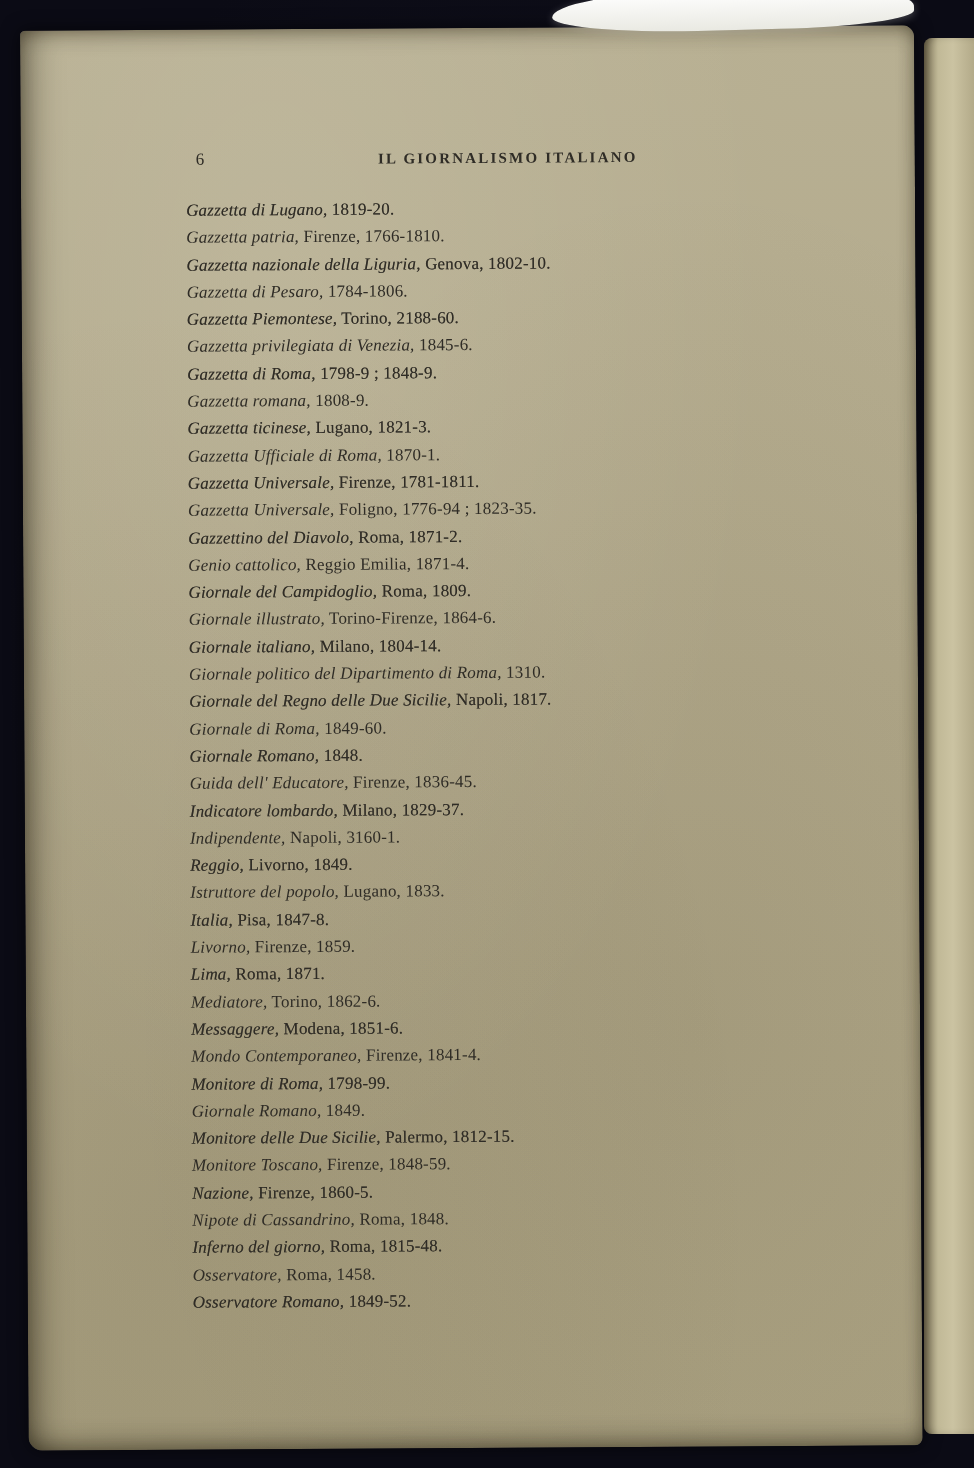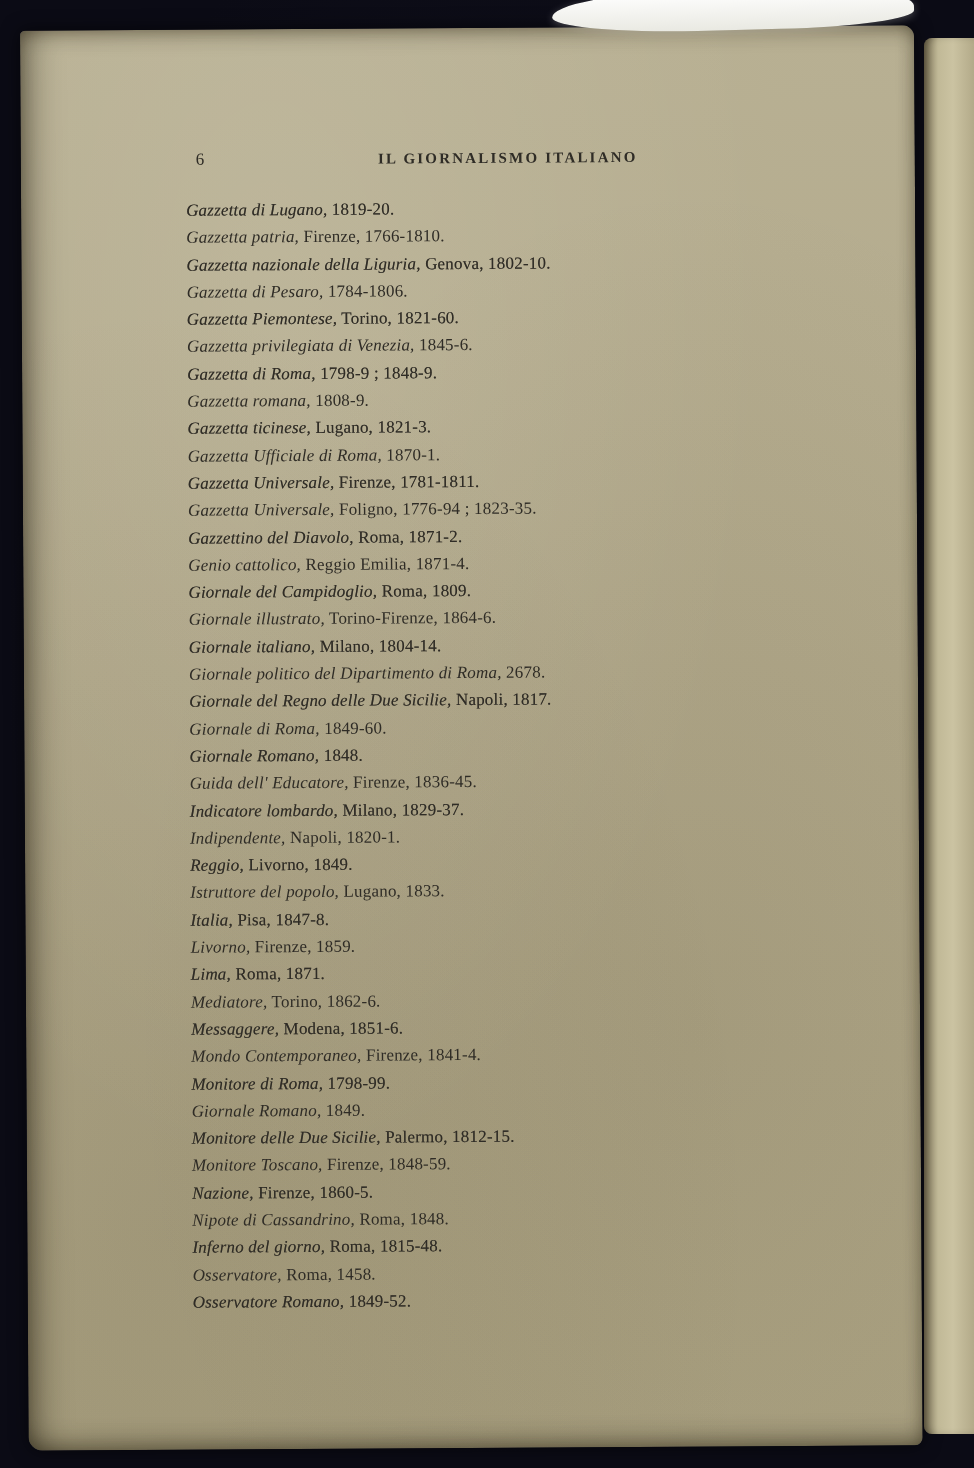--- a/index.html
+++ b/index.html
@@ -75,40 +75,40 @@
 
   <div class="page">
     <span class="page-number">6</span>
     <span class="running-title">IL GIORNALISMO ITALIANO</span>
 
     <div class="entries">
         <div class="entry"><span class="title">Gazzetta di Lugano,</span> <span class="rest">1819-20.</span></div>
         <div class="entry"><span class="title">Gazzetta patria,</span> <span class="rest">Firenze, 1766-1810.</span></div>
         <div class="entry"><span class="title">Gazzetta nazionale della Liguria,</span> <span class="rest">Genova, 1802-10.</span></div>
         <div class="entry"><span class="title">Gazzetta di Pesaro,</span> <span class="rest">1784-1806.</span></div>
-        <div class="entry"><span class="title">Gazzetta Piemontese,</span> <span class="rest">Torino, 1821-60.</span></div>
+        <div class="entry"><span class="title">Gazzetta Piemontese,</span> <span class="rest">Torino, 2188-60.</span></div>
         <div class="entry"><span class="title">Gazzetta privilegiata di Venezia,</span> <span class="rest">1845-6.</span></div>
         <div class="entry"><span class="title">Gazzetta di Roma,</span> <span class="rest">1798-9 ; 1848-9.</span></div>
         <div class="entry"><span class="title">Gazzetta romana,</span> <span class="rest">1808-9.</span></div>
         <div class="entry"><span class="title">Gazzetta ticinese,</span> <span class="rest">Lugano, 1821-3.</span></div>
         <div class="entry"><span class="title">Gazzetta Ufficiale di Roma,</span> <span class="rest">1870-1.</span></div>
         <div class="entry"><span class="title">Gazzetta Universale,</span> <span class="rest">Firenze, 1781-1811.</span></div>
         <div class="entry"><span class="title">Gazzetta Universale,</span> <span class="rest">Foligno, 1776-94 ; 1823-35.</span></div>
         <div class="entry"><span class="title">Gazzettino del Diavolo,</span> <span class="rest">Roma, 1871-2.</span></div>
         <div class="entry"><span class="title">Genio cattolico,</span> <span class="rest">Reggio Emilia, 1871-4.</span></div>
         <div class="entry"><span class="title">Giornale del Campidoglio,</span> <span class="rest">Roma, 1809.</span></div>
         <div class="entry"><span class="title">Giornale illustrato,</span> <span class="rest">Torino-Firenze, 1864-6.</span></div>
         <div class="entry"><span class="title">Giornale italiano,</span> <span class="rest">Milano, 1804-14.</span></div>
-        <div class="entry"><span class="title">Giornale politico del Dipartimento di Roma,</span> <span class="rest">2678.</span></div>
+        <div class="entry"><span class="title">Giornale politico del Dipartimento di Roma,</span> <span class="rest">1310.</span></div>
         <div class="entry"><span class="title">Giornale del Regno delle Due Sicilie,</span> <span class="rest">Napoli, 1817.</span></div>
         <div class="entry"><span class="title">Giornale di Roma,</span> <span class="rest">1849-60.</span></div>
         <div class="entry"><span class="title">Giornale Romano,</span> <span class="rest">1848.</span></div>
         <div class="entry"><span class="title">Guida dell' Educatore,</span> <span class="rest">Firenze, 1836-45.</span></div>
         <div class="entry"><span class="title">Indicatore lombardo,</span> <span class="rest">Milano, 1829-37.</span></div>
-        <div class="entry"><span class="title">Indipendente,</span> <span class="rest">Napoli, 1820-1.</span></div>
+        <div class="entry"><span class="title">Indipendente,</span> <span class="rest">Napoli, 3160-1.</span></div>
         <div class="entry"><span class="title">Reggio,</span> <span class="rest">Livorno, 1849.</span></div>
         <div class="entry"><span class="title">Istruttore del popolo,</span> <span class="rest">Lugano, 1833.</span></div>
         <div class="entry"><span class="title">Italia,</span> <span class="rest">Pisa, 1847-8.</span></div>
         <div class="entry"><span class="title">Livorno,</span> <span class="rest">Firenze, 1859.</span></div>
         <div class="entry"><span class="title">Lima,</span> <span class="rest">Roma, 1871.</span></div>
         <div class="entry"><span class="title">Mediatore,</span> <span class="rest">Torino, 1862-6.</span></div>
         <div class="entry"><span class="title">Messaggere,</span> <span class="rest">Modena, 1851-6.</span></div>
         <div class="entry"><span class="title">Mondo Contemporaneo,</span> <span class="rest">Firenze, 1841-4.</span></div>
         <div class="entry"><span class="title">Monitore di Roma,</span> <span class="rest">1798-99.</span></div>
         <div class="entry"><span class="title">Giornale Romano,</span> <span class="rest">1849.</span></div>

